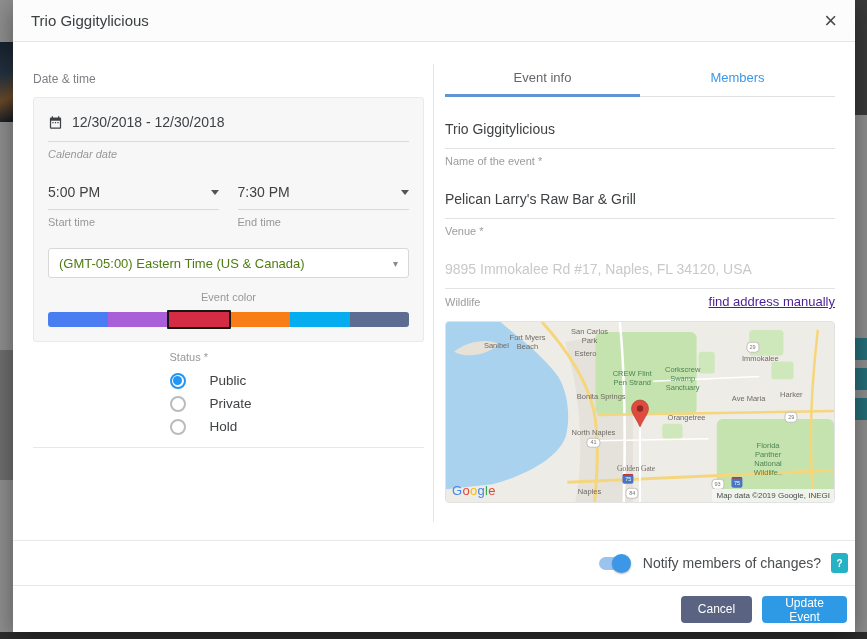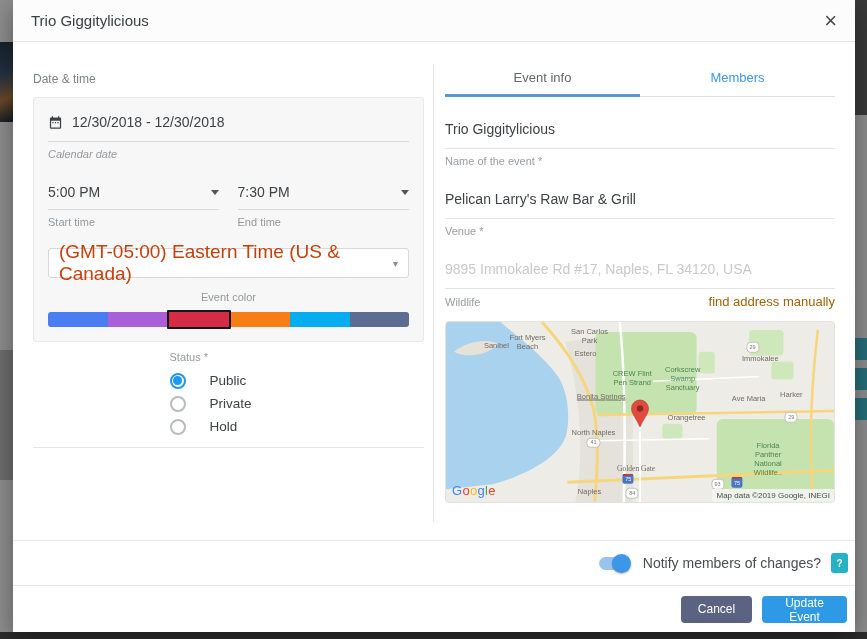--- a/index.html
+++ b/index.html
@@ -36,21 +36,21 @@
   .date-row { display:flex; align-items:center; gap:9px; padding-bottom:11px; border-bottom:1px solid #d9d9d9; }
   .cal-icon { width:15px; height:15px; flex:0 0 15px; }
   .date-label { margin-top:6px;font-style:italic; }
   .time-row { margin-top:24px; display:flex; justify-content:space-between; }
   .time-field { width:47.5%; }
   .time-inner { display:flex; align-items:center; justify-content:space-between; padding-bottom:9px; border-bottom:1px solid #d9d9d9; }
   .dd-arrow { width:0; height:0; border-left:4px solid transparent; border-right:4px solid transparent; border-top:5px solid #555; }
   .time-label { margin-top:6px; }
   .tz-select { margin-top:20px; height:30px; background:#fff; border:1px solid #d8d8d8; border-radius:3px;
                display:flex; align-items:center; justify-content:space-between; padding:0 10px; cursor:pointer; }
-  .tz-text { font-size:19px; color:#c2410c; }
+  .tz-text { font-size:13px; color:#4d7c0f; }
   .tz-arrow { font-size:10px; color:#8a8a8a; }
   .evcolor-label { margin-top:13px; text-align:center; }
   .swatches { margin-top:9px; display:flex; height:15px; }
   .swatch { flex:1; cursor:pointer; }
   .swatch:first-child { border-radius:3px 0 0 3px; }
   .swatch:last-child { border-radius:0 3px 3px 0; }
   .swatch.selected { height:19px; margin-top:-2px; border:2px solid #161616; border-radius:1px; z-index:2; }
 
   .status-block { width:118px; margin:9px auto 0; }
   .status-title { font-size:11px; color:#95989b; margin-bottom:6px; }
@@ -66,21 +66,21 @@
   .right-col { flex:1; padding:0 20px 0 12px; }
   .tabs { margin-top:28px; display:flex; }
   .tab { flex:1; text-align:center; font-size:13px; padding-bottom:9px; cursor:pointer; }
   .tab.active { color:#63676b; border-bottom:3px solid #5e94d4; }
   .tab.inactive { color:#3b97e8; border-bottom:1px solid #e0e0e0; padding-bottom:11px; }
   .rfield { margin-top:24px; }
   .rfield .val { font-size:14px; color:#3f4245; padding-bottom:11px; border-bottom:1px solid #e3e3e3; }
   .rfield .val.placeholder { color:#c9c9c9; }
   .rfield .lab { margin-top:6px; font-size:11px; color:#999c9f; }
   .addr-bottom { margin-top:5px; display:flex; justify-content:space-between; align-items:baseline; }
-  .manual-link { font-size:13px; color:#a16207; cursor:pointer; }
+  .manual-link { font-size:13px; color:#4c1d95; cursor:pointer;text-decoration:underline; }
 
   .map-box { margin-top:12px; height:182px; border:1px solid #e2e2e2; border-radius:4px;
              position:relative; overflow:hidden; background:#eeece6; }
   .map-box svg.mapart { position:absolute; inset:0; width:100%; height:100%; }
   .map-label { position:absolute; transform:translate(-50%,-50%); font-size:7.5px; line-height:1.2;
                text-align:center; white-space:pre-line; pointer-events:none; }
   .map-label.place { color:#6f6b64; }
   .map-label.park  { color:#4e8455; }
   .badge { position:absolute; transform:translate(-50%,-50%); font-size:5.5px; line-height:1;
            padding:1.5px 2.5px; border-radius:2px; }
@@ -260,21 +260,21 @@
 Beach</div>
             <div class="map-label place" style="left: 37%; top: 8%;">San Carlos
 Park</div>
             <div class="map-label place" style="left: 36%; top: 17%;">Estero</div>
             <div class="map-label park" style="left: 48%; top: 31%;">CREW Flint
 Pen Strand</div>
             <div class="map-label park" style="left: 61%; top: 31%;">Corkscrew
 Swamp
 Sanctuary</div>
             <div class="map-label place" style="left: 81%; top: 20%;">Immokalee</div>
-            <div class="map-label place" style="left: 40%; top: 41%; text-decoration: underline;">Bonita Springs</div>
+            <div class="map-label place" style="left: 40%; top: 41%;">Bonita Springs</div>
             <div class="map-label place" style="left: 78%; top: 42%;">Ave Maria</div>
             <div class="map-label place" style="left: 89%; top: 40%;">Harker</div>
             <div class="map-label place" style="left: 62%; top: 53%;">Orangetree</div>
             <div class="map-label place" style="left: 38%; top: 61%;">North Naples</div>
             <div class="map-label place" style="left: 49%; top: 81%; font-family: Liberation Serif, serif;">Golden Gate</div>
             <div class="map-label place" style="left: 37%; top: 94%;">Naples</div>
             <div class="map-label park" style="left: 83%; top: 76%;">Florida
 Panther
 National
 Wildlife..</div>

